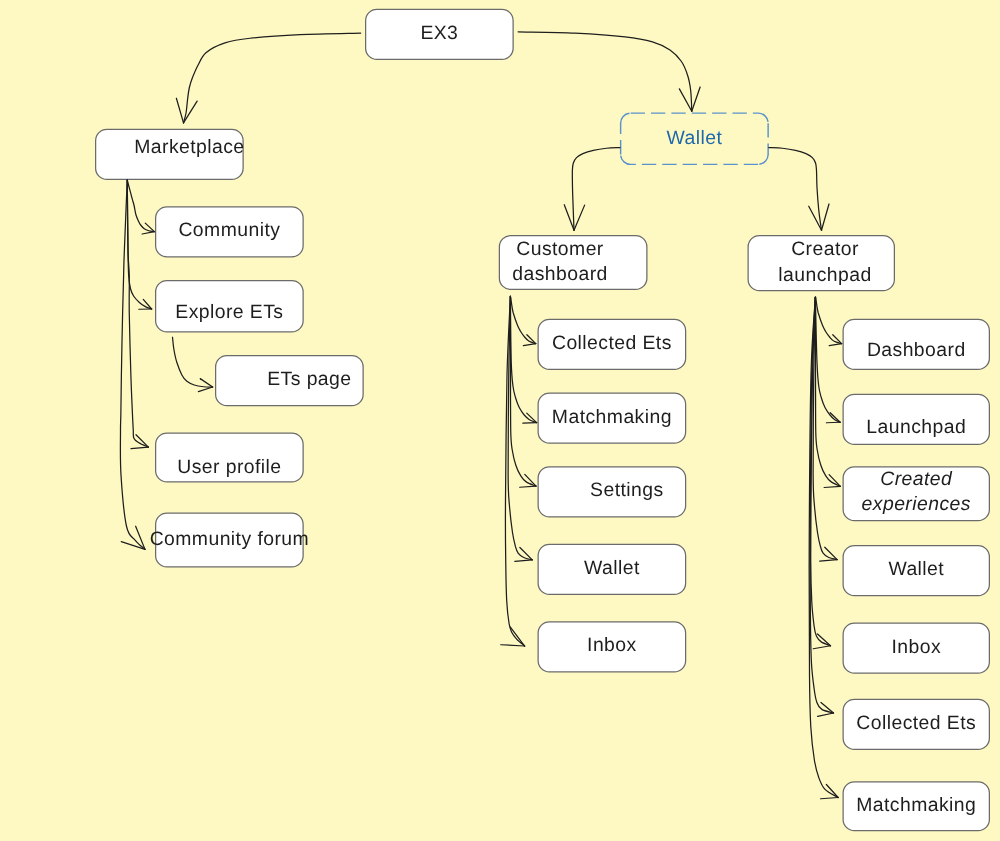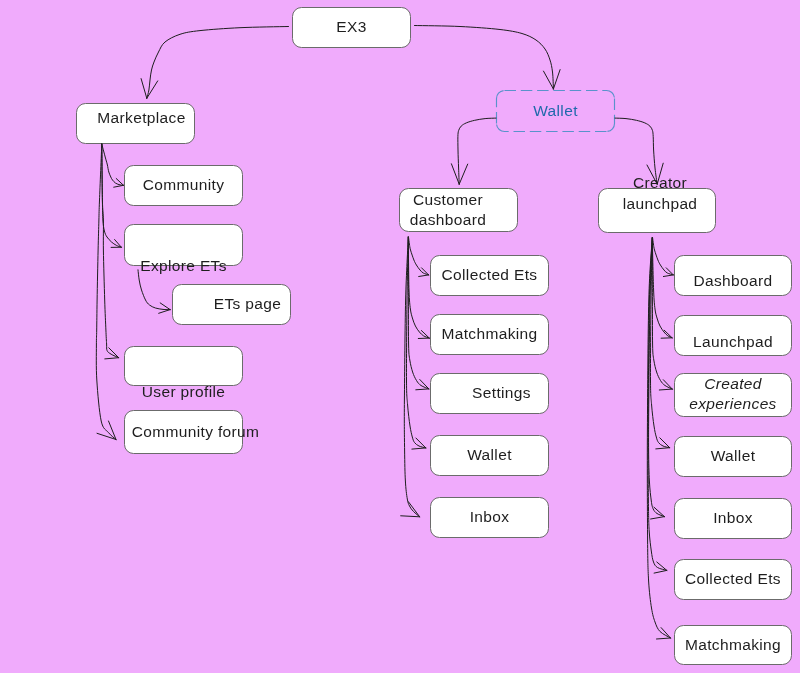--- a/index.html
+++ b/index.html
@@ -1,16 +1,16 @@
 <!DOCTYPE html>
 <html><head>
 <meta charset="utf-8">
 <style>
   html,body{margin:0;padding:0;background:#ffffff;}
-  #canvas{position:relative;width:800px;height:673px;background:#f0abfc;overflow:hidden;}
+  #canvas{position:relative;width:800px;height:673px;background:#fef9c3;overflow:hidden;}
   #arrows,#boxes{position:absolute;left:0;top:0;width:800px;height:673px;}
   #arrows path{fill:none;stroke:#1e1e1e;stroke-width:1;stroke-linecap:round;stroke-linejoin:round;}
   .node{position:absolute;box-sizing:border-box;
         display:flex;align-items:center;justify-content:center;text-align:center;
         font-family:"Liberation Sans",sans-serif;font-size:15.5px;color:#1e1e1e;line-height:20.5px;letter-spacing:0.35px;-webkit-font-smoothing:antialiased;transform:translateZ(0);}
   .node.dashed{color:#1f69ab;}
   #boxes rect{fill:#ffffff;stroke:#6b6b6b;stroke-width:1;}
   #boxes path.dashed{stroke:#5a92cb;stroke-width:1.15;stroke-dasharray:11.5 4.8;fill:none;stroke-linecap:butt;}
 </style>
 </head>
@@ -103,36 +103,36 @@
       <path d="M666.8 570.4L656.8 562.0"></path>
       <path d="M666.8 570.4L654.1 573.1"></path>
       <path d="M652.3 237.8C651.7 248.2 649.6 268.0 648.8 300.0C648.0 332.0 647.6 390.0 647.4 430.0C647.2 470.0 647.4 514.8 647.6 540.0C647.8 565.2 648.0 569.7 648.6 581.0C649.3 592.3 650.4 601.2 651.5 608.0C652.6 614.8 653.6 618.1 655.0 622.0C656.4 625.9 657.4 628.8 660.0 631.5C662.6 634.2 668.8 636.9 670.5 638.0"></path>
       <path d="M670.5 638.0L661.1 627.6"></path>
       <path d="M670.5 638.0L656.5 639.0"></path>
     </svg>
   <div id="nodes">
       <div class="node" style="left: 292px; top: 7px; width: 119px; height: 41px;">
         <span>EX3</span>
       </div>
-      <div class="node" style="left: 82px; top: 103px; width: 119px; height: 31px;">
+      <div class="node" style="left: 92px; top: 103px; width: 119px; height: 31px;">
         <span>Marketplace</span>
       </div>
       <div class="node" style="left: 124px; top: 165px; width: 119px; height: 41px;">
         <span>Community</span>
       </div>
-      <div class="node" style="left: 124px; top: 240px; width: 119px; height: 52px;">
+      <div class="node" style="left: 124px; top: 224px; width: 119px; height: 52px;">
         <span>Explore ETs</span>
       </div>
       <div class="node" style="left: 172px; top: 284px; width: 119px; height: 41px; padding-left: 32px;">
         <span>ETs page</span>
       </div>
-      <div class="node" style="left: 124px; top: 346px; width: 119px; height: 56px; align-items: flex-end;">
+      <div class="node" style="left: 124px; top: 346px; width: 119px; height: 56px;">
         <span>User profile</span>
       </div>
-      <div class="node" style="left: 124px; top: 410px; width: 143px; height: 44px;">
+      <div class="node" style="left: 112px; top: 410px; width: 143px; height: 44px;">
         <span>Community forum</span>
       </div>
       <div class="node dashed" style="left: 496px; top: 90px; width: 119px; height: 42px;">
         <span>Wallet</span>
       </div>
       <div class="node" style="left: 399px; top: 188px; width: 98px; height: 44px;">
         <span>Customer dashboard</span>
       </div>
       <div class="node" style="left: 430px; top: 255px; width: 119px; height: 41px;">
         <span>Collected Ets</span>
@@ -142,21 +142,21 @@
       </div>
       <div class="node" style="left: 430px; top: 373px; width: 143px; height: 41px; border-radius: 17px;">
         <span>Settings</span>
       </div>
       <div class="node" style="left: 430px; top: 435px; width: 119px; height: 41px;">
         <span>Wallet</span>
       </div>
       <div class="node" style="left: 430px; top: 497px; width: 119px; height: 41px;">
         <span>Inbox</span>
       </div>
-      <div class="node" style="left: 598px; top: 171px; width: 124px; height: 45px; border-radius: 18px;">
+      <div class="node" style="left: 598px; top: 188px; width: 124px; height: 45px; border-radius: 18px;">
         <span>Creator launchpad</span>
       </div>
       <div class="node" style="left: 674px; top: 255px; width: 118px; height: 53px;">
         <span>Dashboard</span>
       </div>
       <div class="node" style="left: 674px; top: 315px; width: 118px; height: 55px;">
         <span>Launchpad</span>
       </div>
       <div class="node" style="left: 674px; top: 373px; width: 118px; height: 42px; font-style: italic;">
         <span>Created experiences</span>

